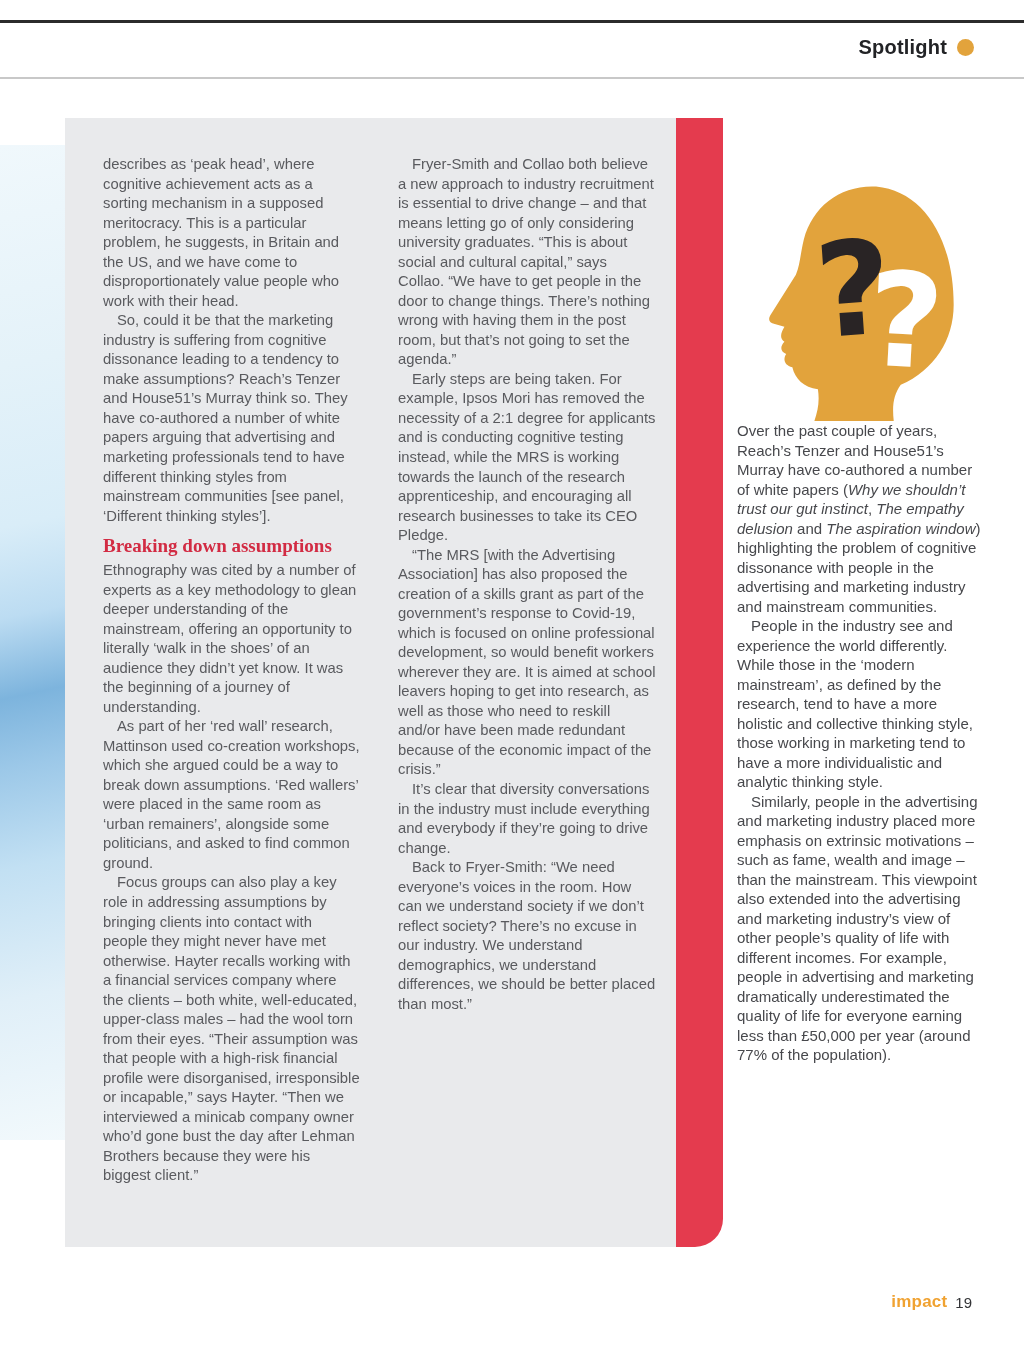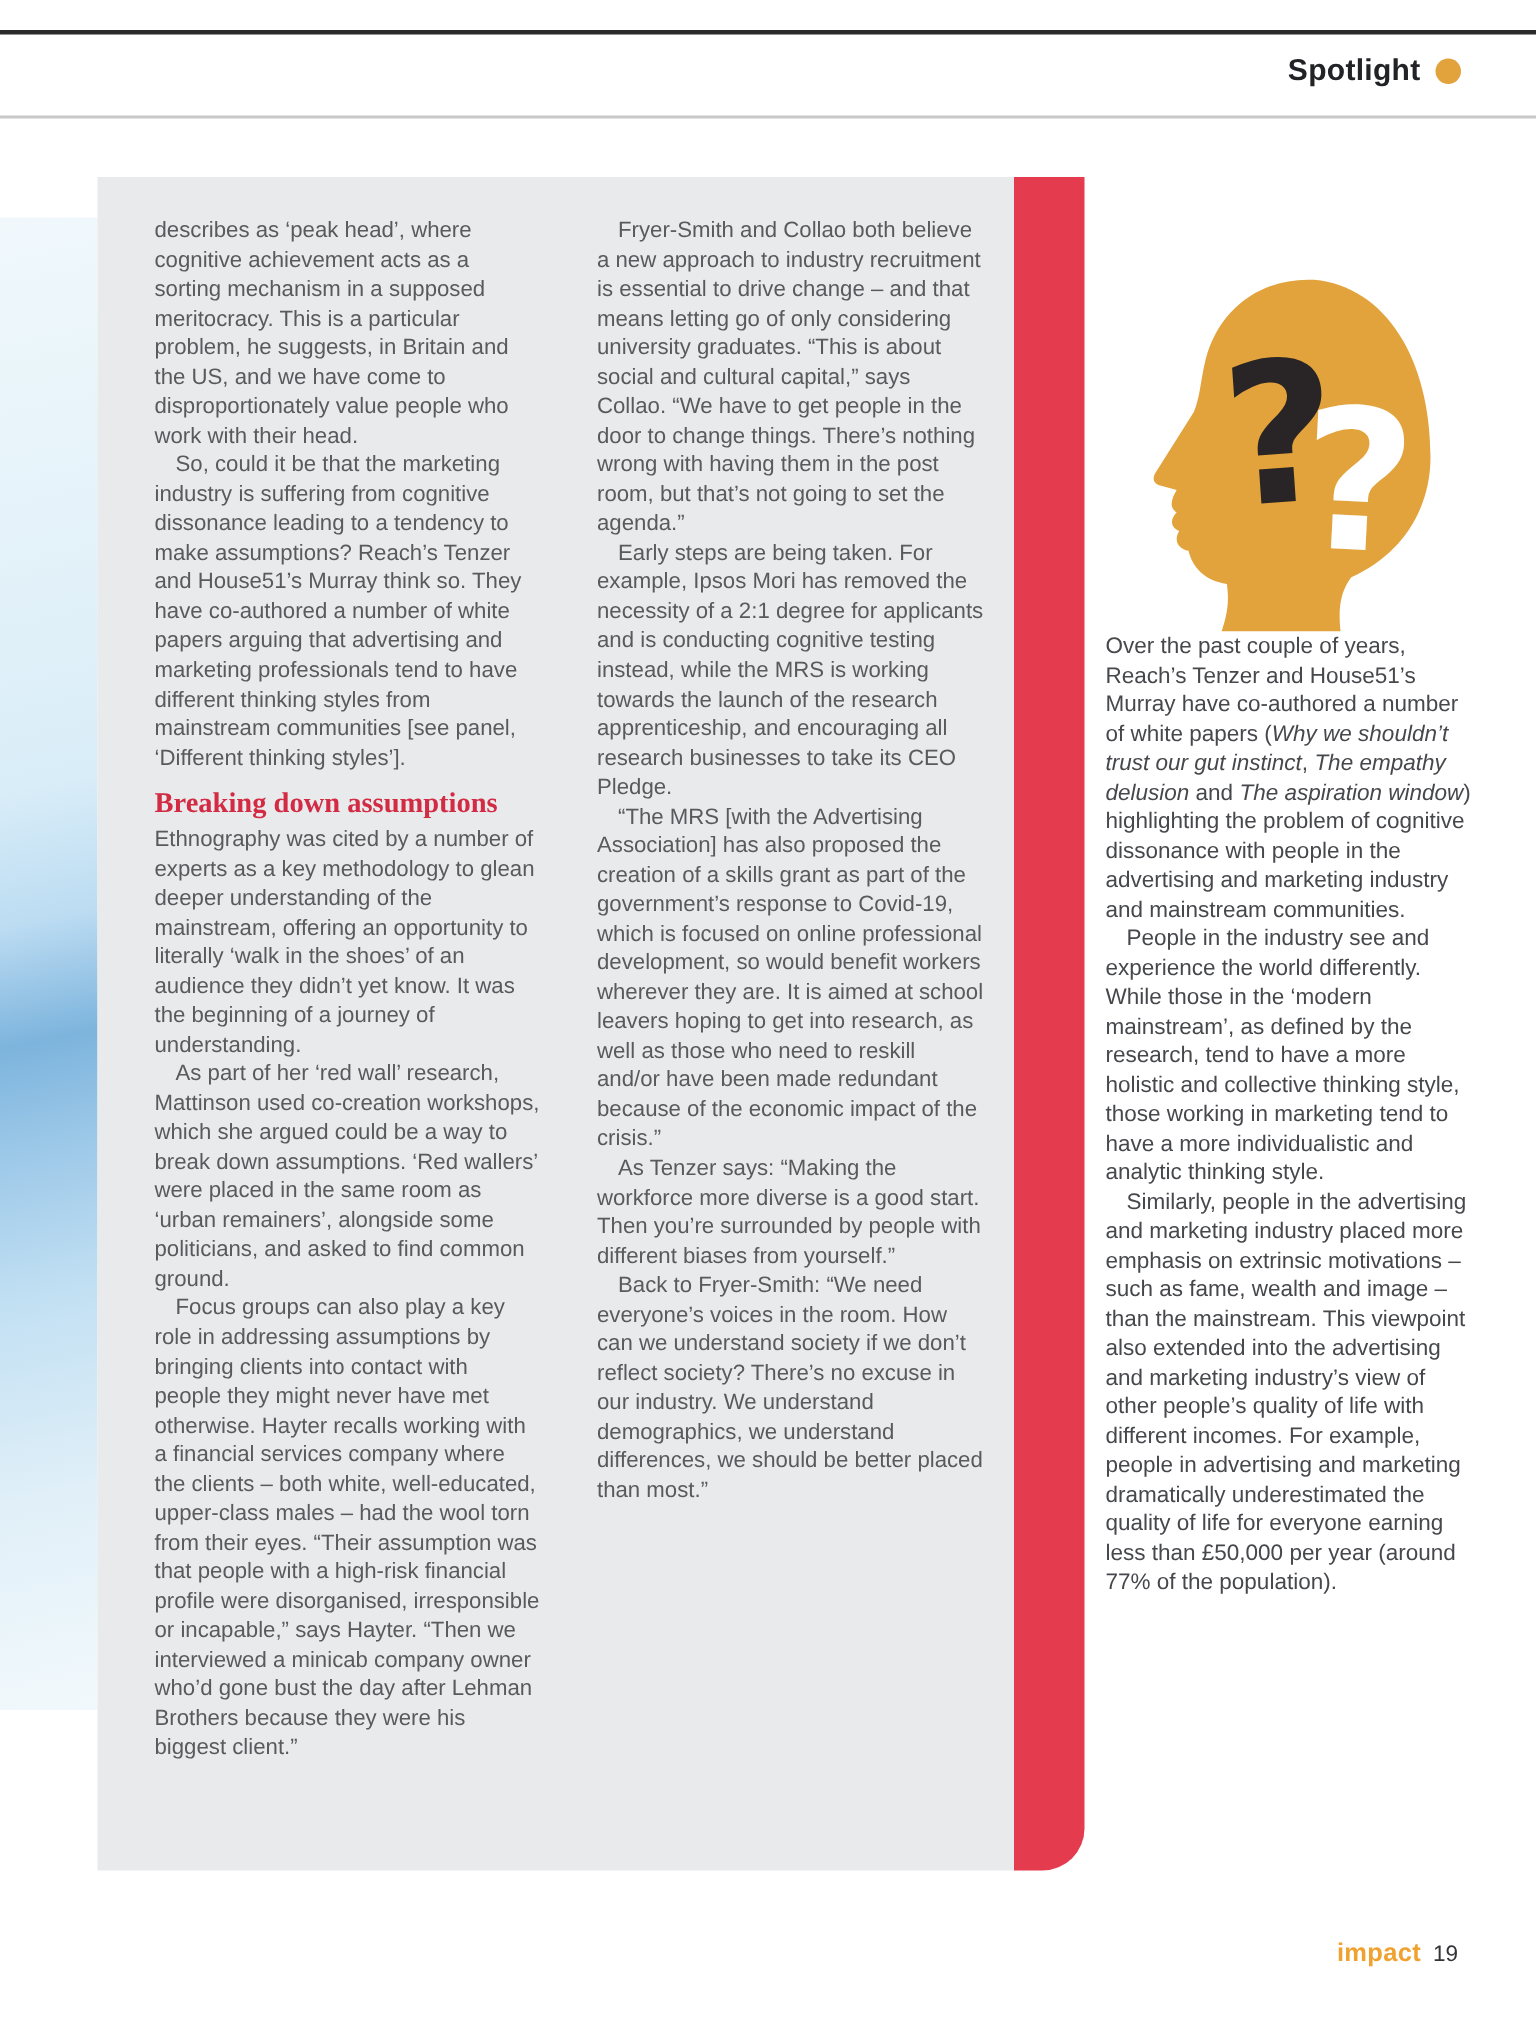--- a/index.html
+++ b/index.html
@@ -17,21 +17,21 @@
   .left-image{
     position:absolute;left:0;top:145px;width:65px;height:995px;
     background:linear-gradient(168deg,
       #f0f8fc 0%, #e4f2f9 22%, #d9edf8 38%, #bcdcf2 47%,
       #7db4dd 55%, #9cc8e8 62%, #c2e0f3 72%, #e0eff8 85%, #f2f9fc 100%);
   }
 
   .gray-panel{position:absolute;left:65px;top:118px;width:611px;height:1129px;background:#e9eaec;}
   .red-bar{position:absolute;left:676px;top:118px;width:47px;height:1129px;background:#e43b4e;border-radius:0 0 28px 0;}
 
-  .col{position:absolute;top:27px;color:#595a5e;font-size:14.8px;line-height:1.32;}
+  .col{position:absolute;top:37px;color:#595a5e;font-size:14.8px;line-height:1.32;}
   .col-1{left:38px;width:257px;}
   .col-2{left:333px;width:258px;}
   .col p{margin:0;}
   .col p.indent{text-indent:14px;}
   .section-heading{
     font-family:"Liberation Serif","DejaVu Serif",serif;
     font-weight:700;color:#d22b43;font-size:19px;line-height:1.1;
     margin:10px 0 4px 0;
   }
 
@@ -70,21 +70,21 @@
     <p class="indent">So, could it be that the marketing industry is suffering from cognitive dissonance leading to a tendency to make assumptions? Reach’s Tenzer and House51’s Murray think so. They have co-authored a number of white papers arguing that advertising and marketing professionals tend to have different thinking styles from mainstream communities [see panel, ‘Different thinking styles’].</p>
     <h2 class="section-heading">Breaking down assumptions</h2>
     <p>Ethnography was cited by a number of experts as a key methodology to glean deeper understanding of the mainstream, offering an opportunity to literally ‘walk in the shoes’ of an audience they didn’t yet know. It was the beginning of a journey of understanding.</p>
     <p class="indent">As part of her ‘red wall’ research, Mattinson used co-creation workshops, which she argued could be a way to break down assumptions. ‘Red wallers’ were placed in the same room as ‘urban remainers’, alongside some politicians, and asked to find common ground.</p>
     <p class="indent">Focus groups can also play a key role in addressing assumptions by bringing clients into contact with people they might never have met otherwise. Hayter recalls working with a financial services company where the clients – both white, well-educated, upper-class males – had the wool torn from their eyes. “Their assumption was that people with a high-risk financial profile were disorganised, irresponsible or incapable,” says Hayter. “Then we interviewed a minicab company owner who’d gone bust the day after Lehman Brothers because they were his biggest client.”</p>
   </div>
   <div class="col col-2">
     <p class="indent">Fryer-Smith and Collao both believe a new approach to industry recruitment is essential to drive change – and that means letting go of only considering university graduates. “This is about social and cultural capital,” says Collao. “We have to get people in the door to change things. There’s nothing wrong with having them in the post room, but that’s not going to set the agenda.”</p>
     <p class="indent">Early steps are being taken. For example, Ipsos Mori has removed the necessity of a 2:1 degree for applicants and is conducting cognitive testing instead, while the MRS is working towards the launch of the research apprenticeship, and encouraging all research businesses to take its CEO Pledge.</p>
     <p class="indent">“The MRS [with the Advertising Association] has also proposed the creation of a skills grant as part of the government’s response to Covid-19, which is focused on online professional development, so would benefit workers wherever they are. It is aimed at school leavers hoping to get into research, as well as those who need to reskill and/or have been made redundant because of the economic impact of the crisis.”</p>
-    <p class="indent">As Tenzer says: “Making the workforce more diverse is a good start. Then you’re surrounded by people with different biases from yourself.”</p>
+    <p class="indent">It’s clear that diversity conversations in the industry must include everything and everybody if they’re going to drive change.</p>
     <p class="indent">Back to Fryer-Smith: “We need everyone’s voices in the room. How can we understand society if we don’t reflect society? There’s no excuse in our industry. We understand demographics, we understand differences, we should be better placed than most.”</p>
   </div>
 </div>
 
 <div class="red-bar"></div>
 
 <div class="panel-right">
   <svg class="head-graphic" width="222" height="238" viewBox="0 0 232 270">
     <path fill="#e2a33c" d="
       M132,4

